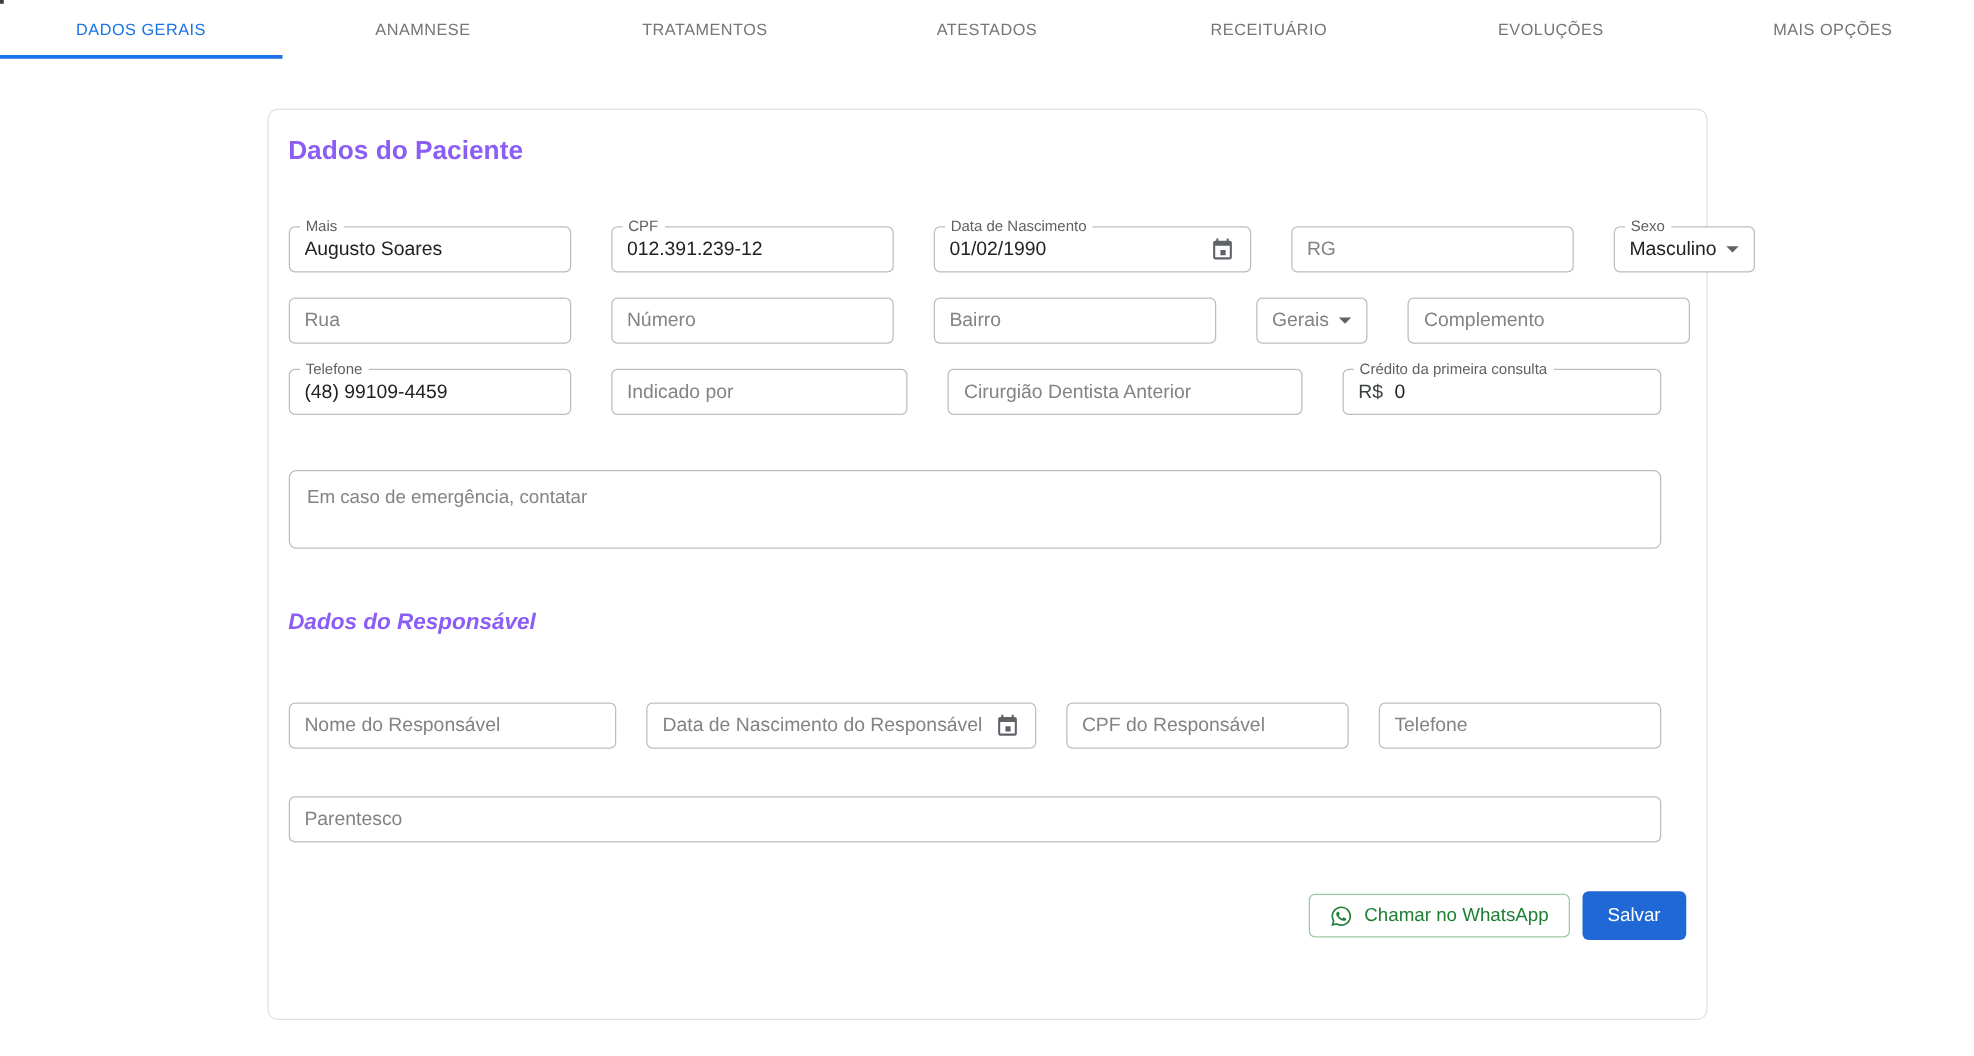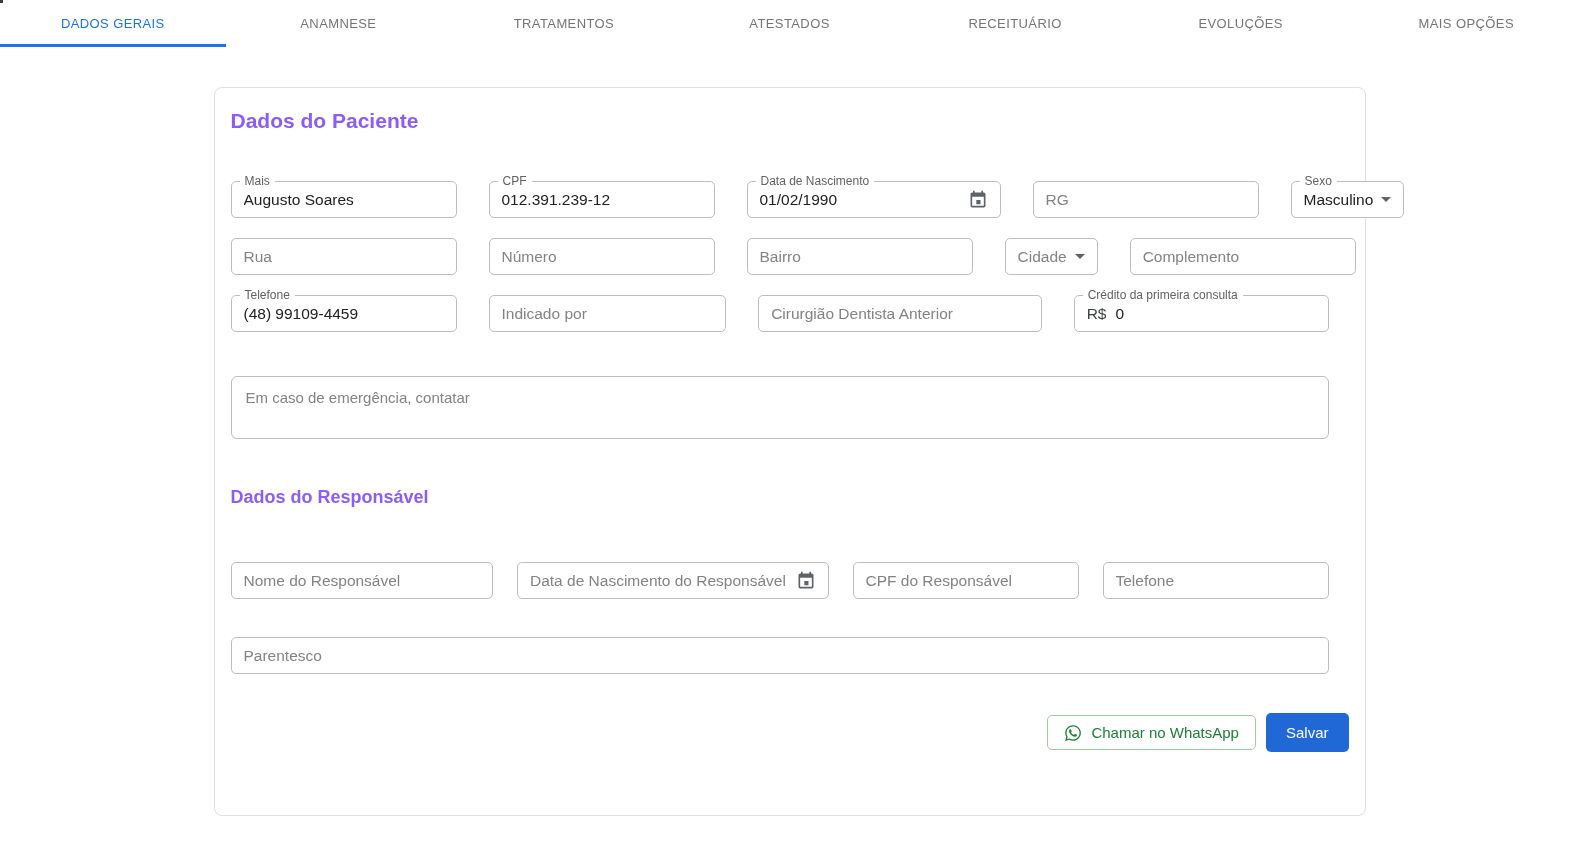--- a/index.html
+++ b/index.html
@@ -47,21 +47,21 @@
   .textarea-field { position:relative; border:1px solid #bdbdbd; border-radius:6px; background:#fff; }
   .textarea-field textarea { display:block; width:100%; height:61px; border:none; outline:none;
             resize:none; background:transparent; padding:12px 14px;
             font-family:"Liberation Sans", sans-serif; font-size:15px; color:#202124; }
   .textarea-field textarea::placeholder { color:#838383; opacity:1; }
 
   
   .mt-row1 { margin-top:48px; }
   .mt-row  { margin-top:20px; }
   .mt-textarea { margin-top:44px; }
-  .mt-resp-title { margin-top:48px; }
+  .mt-resp-title { margin-top:48px;font-style:italic; }
   .mt-resp-row { margin-top:54px; }
   .mt-parentesco { margin-top:38px; }
   .mt-buttons { margin-top:39px; }
 
   
   .btn-row { display:flex; justify-content:flex-end; align-items:center; gap:10px; }
   .btn-whatsapp { display:flex; align-items:center; gap:9px; height:35px; padding:0 16px;
                   background:#fff; border:1px solid #9fc9a4; border-radius:5px;
                   color:#1e7e34; font-size:15px; cursor:pointer;
                   font-family:"Liberation Sans", sans-serif; }
@@ -122,21 +122,21 @@
       <div class="field" style="flex:255 1 0;">
         <input type="text" placeholder="Rua" style="">
       </div>
       <div class="field" style="flex:128 1 0;">
         <input type="text" placeholder="Número" style="">
       </div>
       <div class="field" style="flex:187 1 0;">
         <input type="text" placeholder="Bairro" style="">
       </div>
       <div class="field" style="flex:197 1 0;">
-        <span class="select-value placeholder">Cidade</span>
+        <span class="select-value placeholder">Gerais</span>
         <span class="caret"></span>
       </div>
       <div class="field" style="flex:205 1 0;">
         <input type="text" placeholder="Complemento" style="">
       </div>
     </div>
 
     <div class="row mt-row">
       <div class="field" style="flex:226 1 0;">
         <span class="flabel">Telefone</span>

